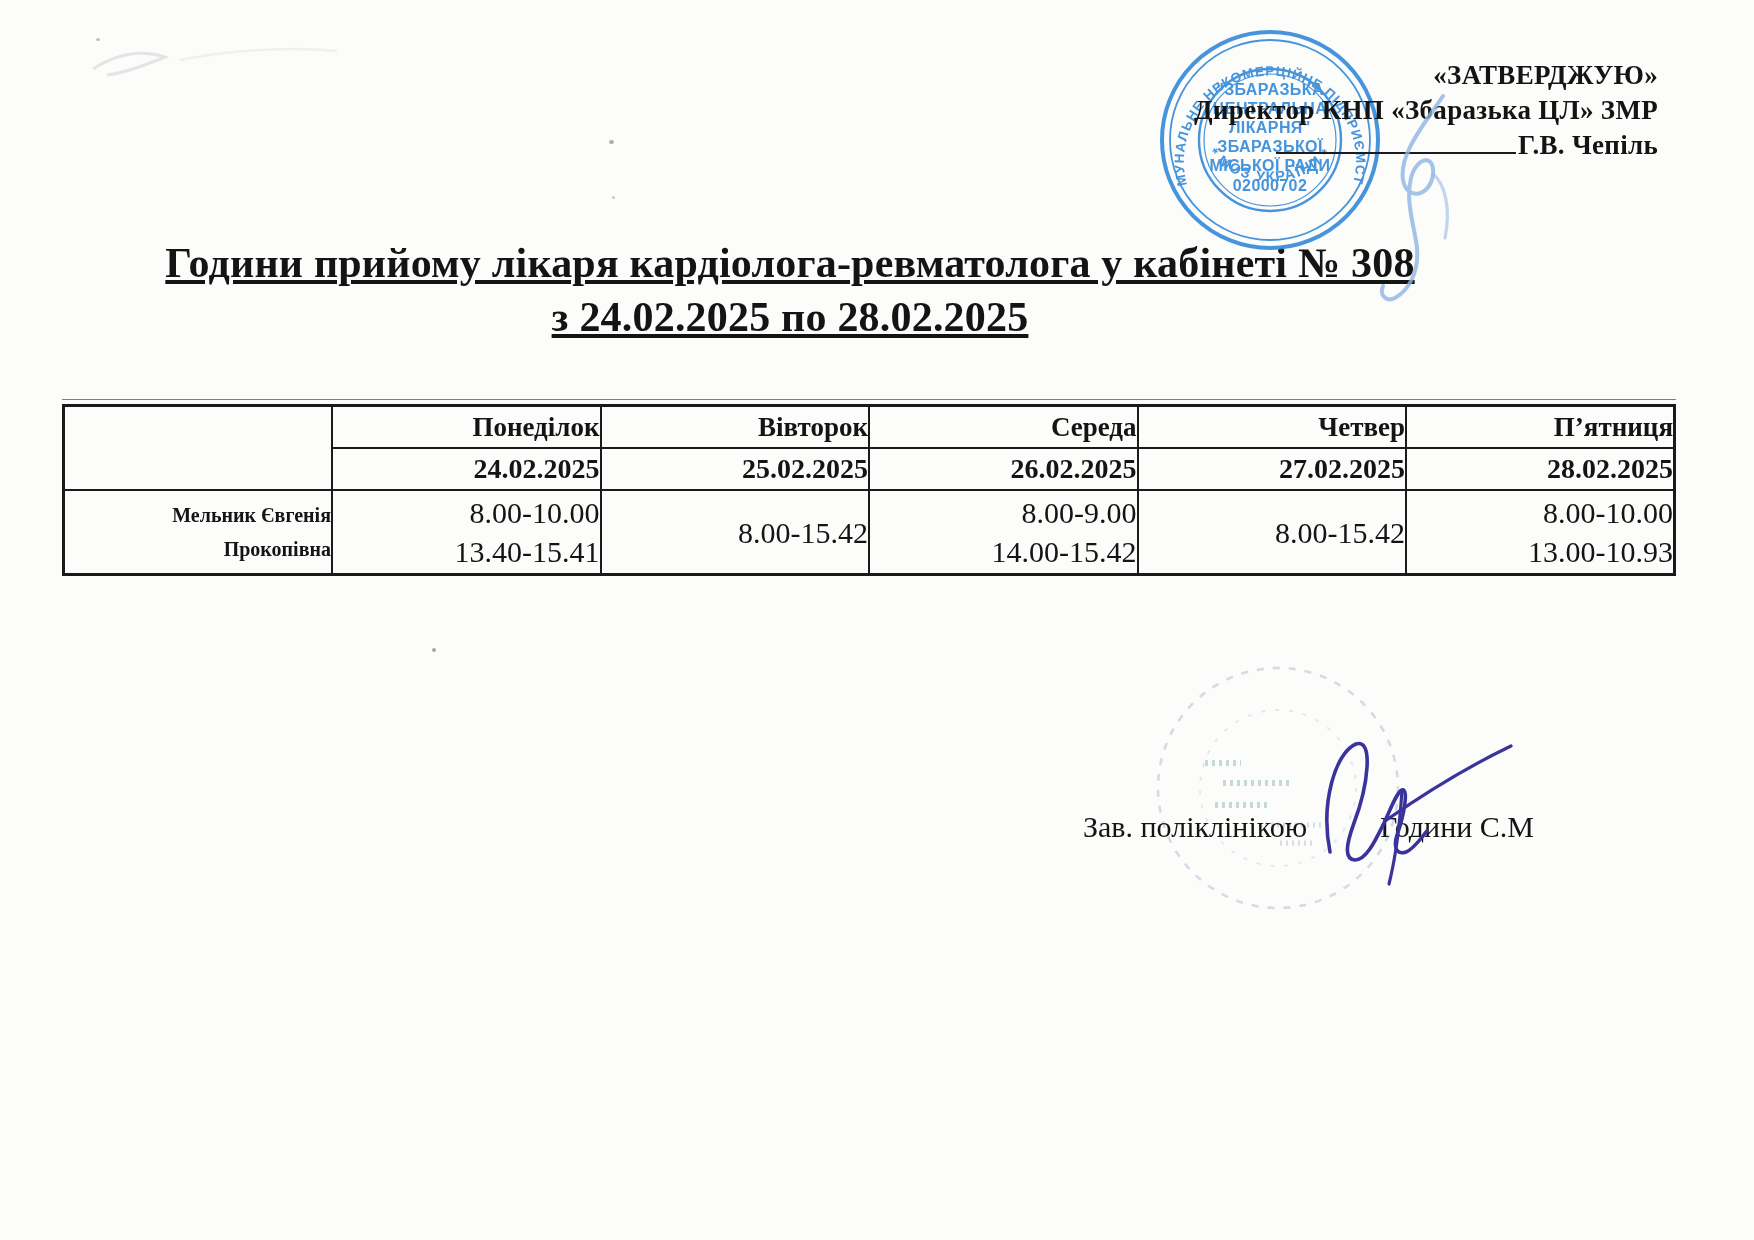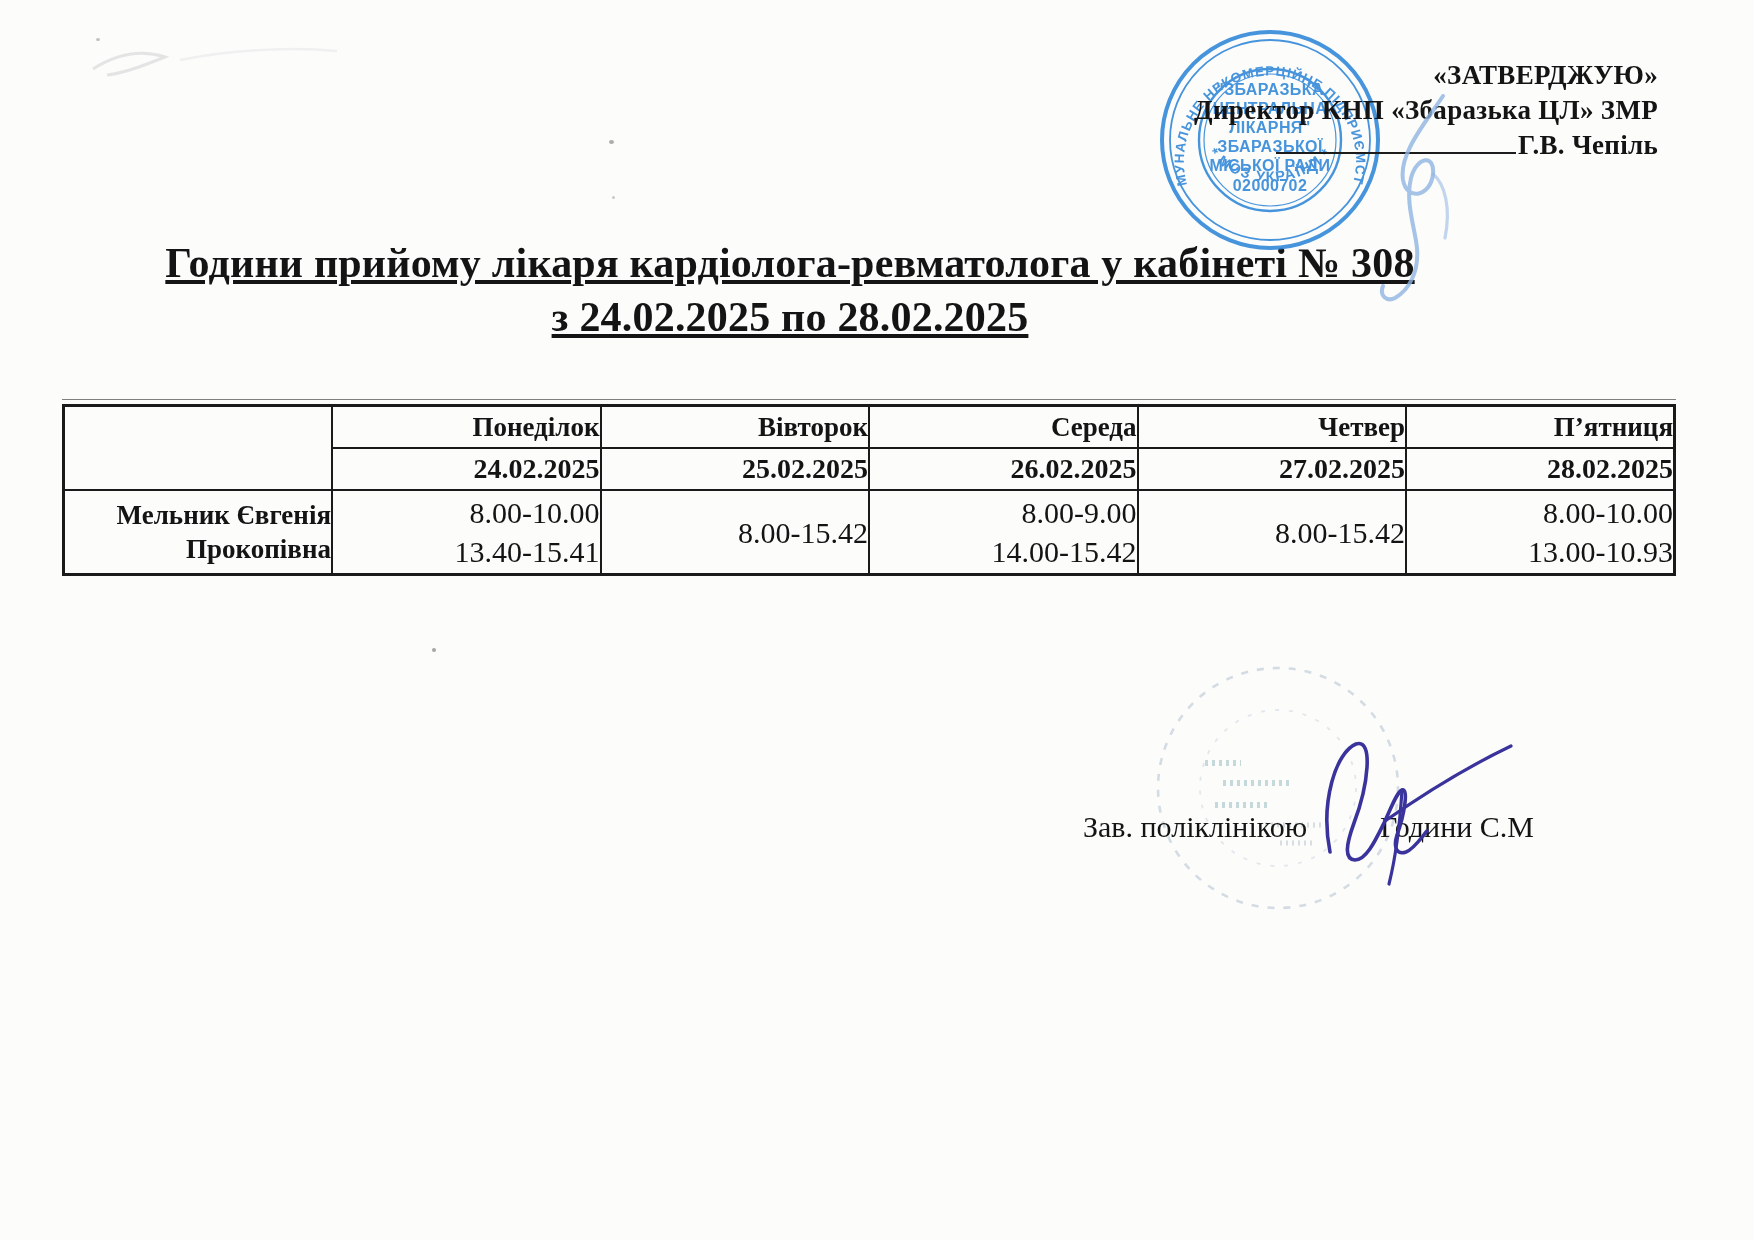--- a/index.html
+++ b/index.html
@@ -34,21 +34,21 @@
     border-collapse:collapse;table-layout:fixed;z-index:3;
   }
   table.sched td{
     border:2px solid #1a1a1a;text-align:right;vertical-align:middle;
     padding:0;overflow:hidden;
   }
   table.sched{border:3px solid #1a1a1a;}
   td.day{height:40px;font-weight:bold;font-size:27px;}
   td.date{height:40px;font-weight:bold;font-size:28px;}
   td.name{
-    font-weight:bold;font-size:27px;line-height:34px;vertical-align:middle;
+    font-weight:bold;font-size:20px;line-height:34px;vertical-align:middle;
     padding:2px 8px;
   }
   td.hours{height:82px;vertical-align:top;font-size:30px;line-height:39px;padding-top:5px;}
   
   .footer-label{position:absolute;left:1083px;top:810px;font-size:30px;z-index:5;}
   .footer-name{position:absolute;left:1380px;top:810px;font-size:30px;z-index:5;}
   .ghost-stamp{position:absolute;left:1145px;top:655px;width:270px;height:270px;z-index:1;filter:blur(.7px);}
   .darksig{position:absolute;left:1300px;top:640px;width:280px;height:262px;z-index:6;}
   
   .smudge-tl{position:absolute;left:85px;top:35px;width:260px;height:50px;z-index:1;opacity:.5;}

